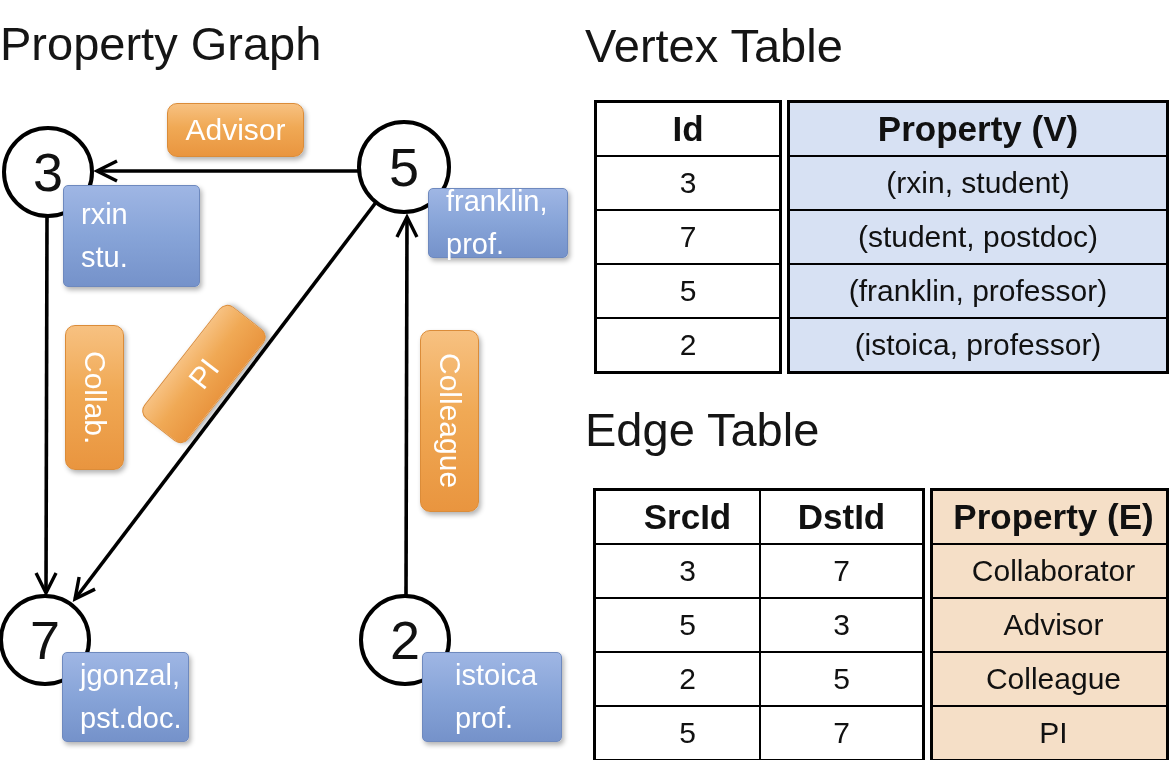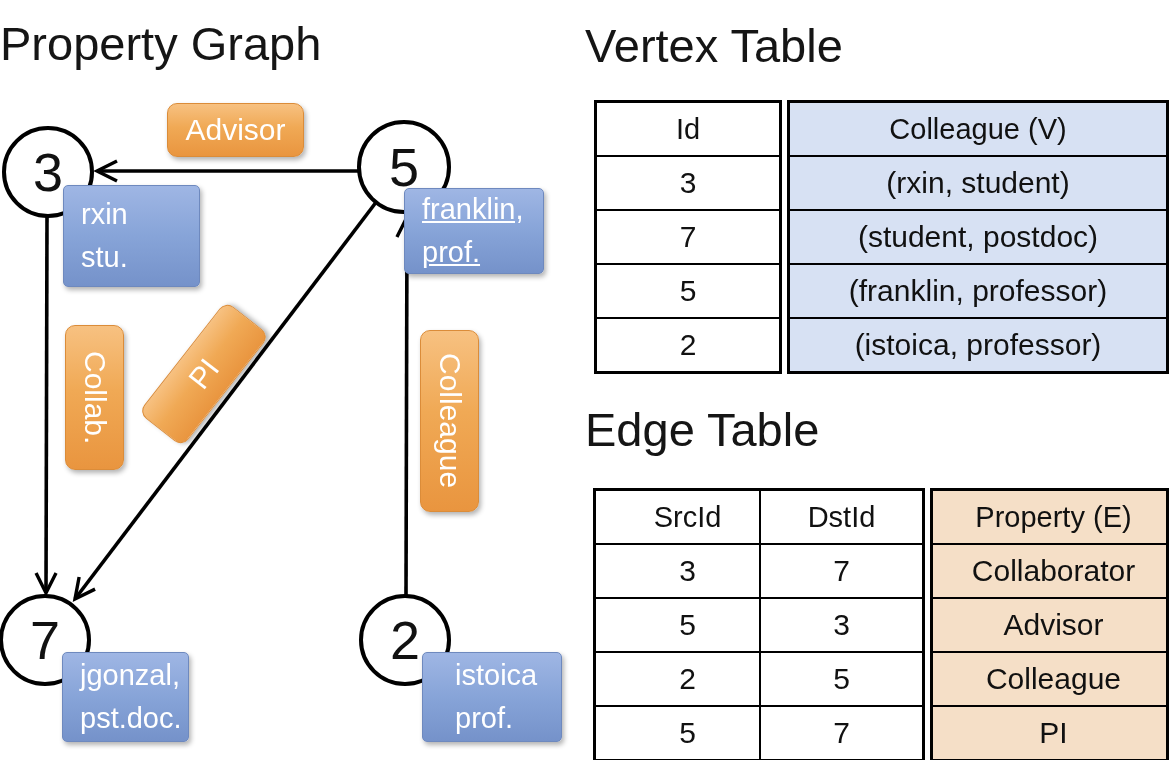--- a/index.html
+++ b/index.html
@@ -41,21 +41,21 @@
     box-shadow:2px 3px 5px rgba(0,0,0,0.30);
   }
   
   .tablewrap{position:absolute;display:flex;gap:5px;}
   .tcol{border:3px solid #000;background:#fff;flex:1;}
   .tcol .cell{
     height:52px;display:flex;align-items:center;justify-content:center;
     font-size:30px;border-top:2px solid #000;
   }
   .tcol .cell:first-child{border-top:none;}
-  .tcol .cell.hdr{font-weight:normal;font-size:29px;}
+  .tcol .cell.hdr{font-weight:bold;font-size:35px;}
   .tcol.bluefill .cell{background:#d7e1f3;}
   .tcol.tanfill .cell{background:#f5dfc7;padding-left:8px;}
   .tcol .duo{display:flex;border-top:2px solid #000;padding-left:20px;}
   .tcol .duo:first-child{border-top:none;}
   .tcol .duo .cell{border-top:none;flex:1;height:52px;}
   .tcol .duo .cell.left{border-right:2px solid #000;flex:0 0 143px;}
 </style>
 </head>
 <body>
 
@@ -102,39 +102,39 @@
 <div class="elabel" style="left:133px;top:346px;width:140px;height:54px;transform:rotate(-52deg);">
   <span>PI</span>
 </div>
 
 <div class="elabel" style="left:420px;top:330px;width:57px;height:180px;">
   <span class="vtxt">Colleague</span>
 </div>
 
 <div class="vlabel" style="left:63px;top:185px;width:137px;height:102px;">rxin
 stu.</div>
-<div class="vlabel" style="left:404px;top:188px;width:140px;height:86px;text-decoration:underline;">franklin,
+<div class="vlabel" style="left:428px;top:188px;width:140px;height:70px;">franklin,
 prof.</div>
 <div class="vlabel" style="left:62px;top:652px;width:127px;height:90px;">jgonzal,
 pst.doc.</div>
 <div class="vlabel" style="left:422px;top:652px;width:140px;height:90px;padding-left:32px;">istoica
 prof.</div>
 
 <div class="title" style="left:585px;top:18px;width:585px;">Vertex Table</div>
 
 <div class="tablewrap" style="left:594px;top:100px;width:575px;">
   <div class="tcol" style="flex:0 0 182px;">
     <div class="cell hdr">Id</div>
     <div class="cell">3</div>
     <div class="cell">7</div>
     <div class="cell">5</div>
     <div class="cell">2</div>
   </div>
   <div class="tcol bluefill">
-    <div class="cell hdr">Colleague (V)</div>
+    <div class="cell hdr">Property (V)</div>
     <div class="cell">(rxin, student)</div>
     <div class="cell">(student, postdoc)</div>
     <div class="cell">(franklin, professor)</div>
     <div class="cell">(istoica, professor)</div>
   </div>
 </div>
 
 <div class="title" style="left:585px;top:402px;width:585px;">Edge Table</div>
 
 <div class="tablewrap" style="left:593px;top:488px;width:576px;">

